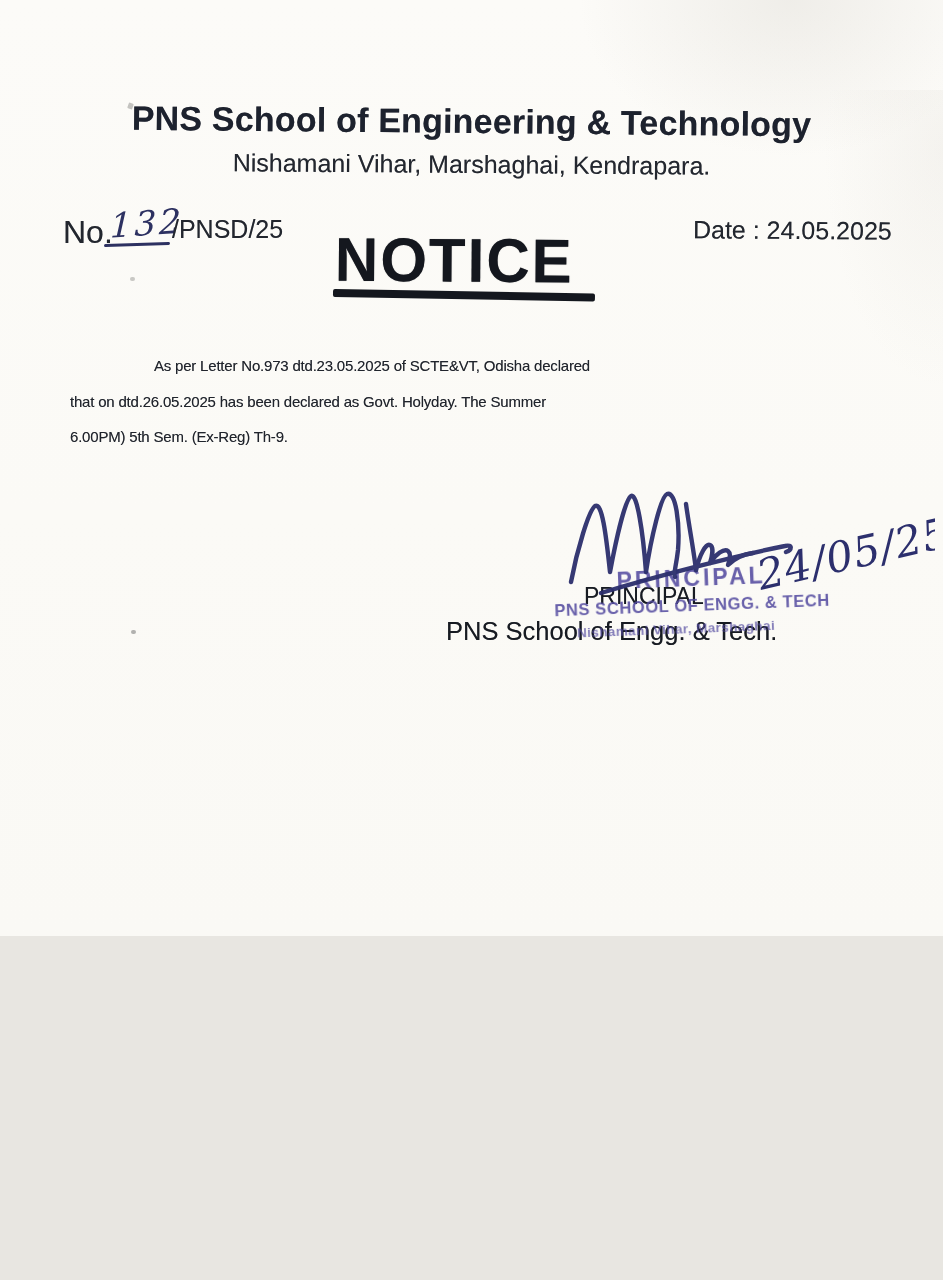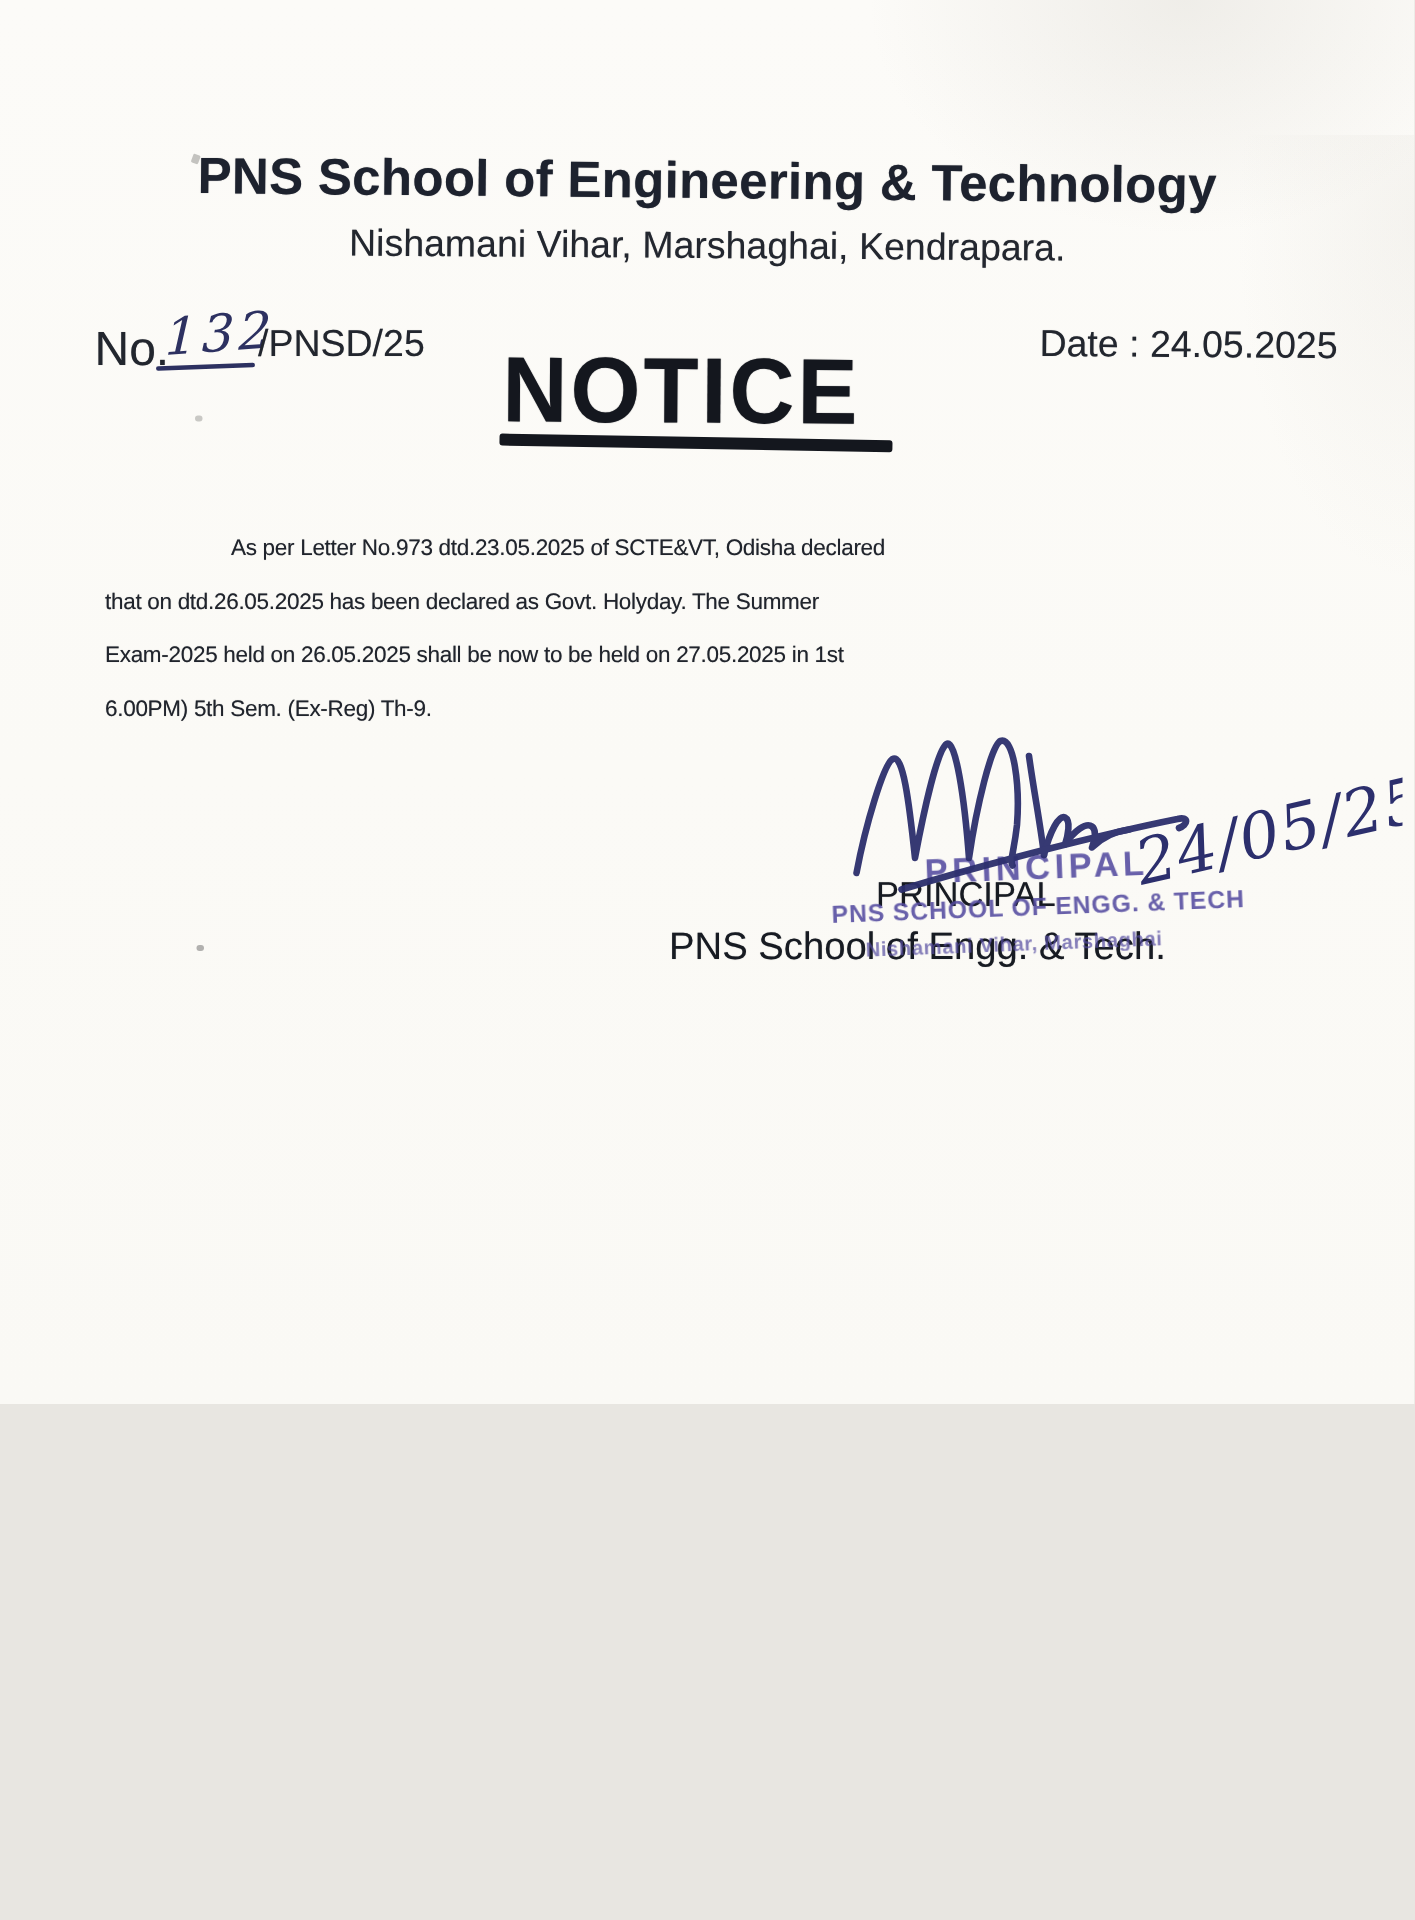--- a/index.html
+++ b/index.html
@@ -106,21 +106,20 @@
   <div class="ref-no-underline"></div>
   <div class="ref-no-suffix">/PNSD/25</div>
   <div class="ref-date">Date : 24.05.2025</div>
 
   <div class="notice-title">NOTICE</div>
   <div class="notice-underline"></div>
 
   <div class="body-text">
     <div class="body-line first">As per Letter No.973 dtd.23.05.2025 of SCTE&amp;VT, Odisha declared</div>
     <div class="body-line">that on dtd.26.05.2025 has been declared as Govt. Holyday. The Summer</div>
-    <div class="body-line">Exam-2025 held on 26.05.2025 shall be now to be held on 27.05.2025 in 1st</div>
     <div class="body-line">6.00PM) 5th Sem. (Ex-Reg) Th-9.</div>
   </div>
 
   <div class="printed-role">PRINCIPAL</div>
   <div class="printed-org">PNS School of Engg. &amp; Tech.</div>
 
   <div class="stamp">
     <div class="stamp-line-1">PRINCIPAL</div>
     <div class="stamp-line-2">PNS SCHOOL OF ENGG. &amp; TECH</div>
     <div class="stamp-line-3">Nishamani Vihar, Marshaghai</div>

